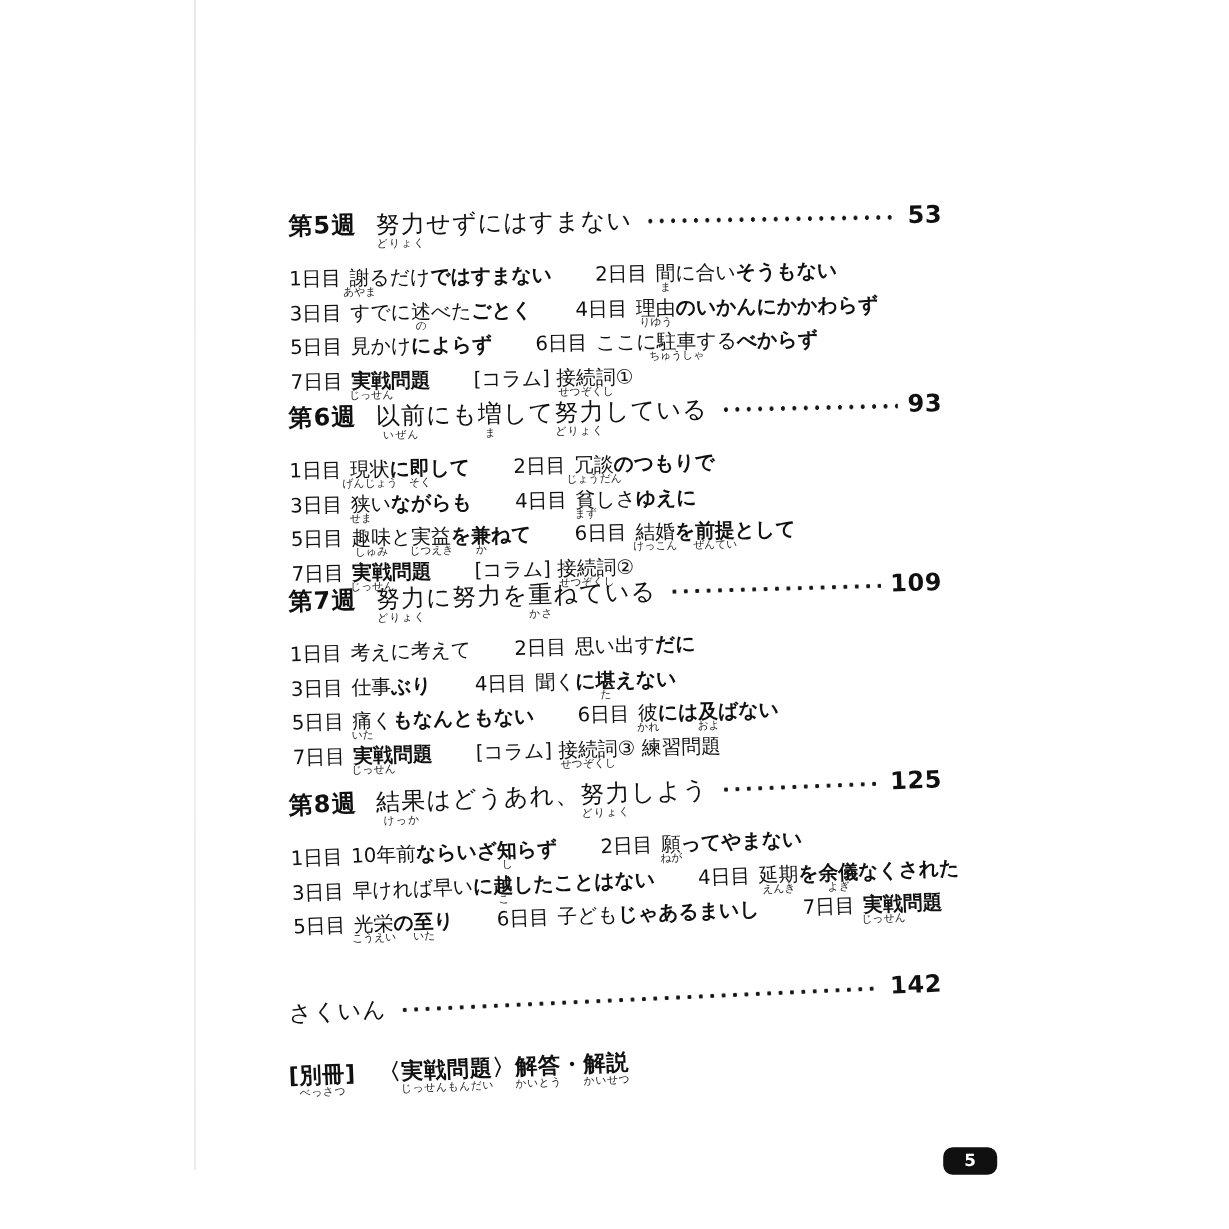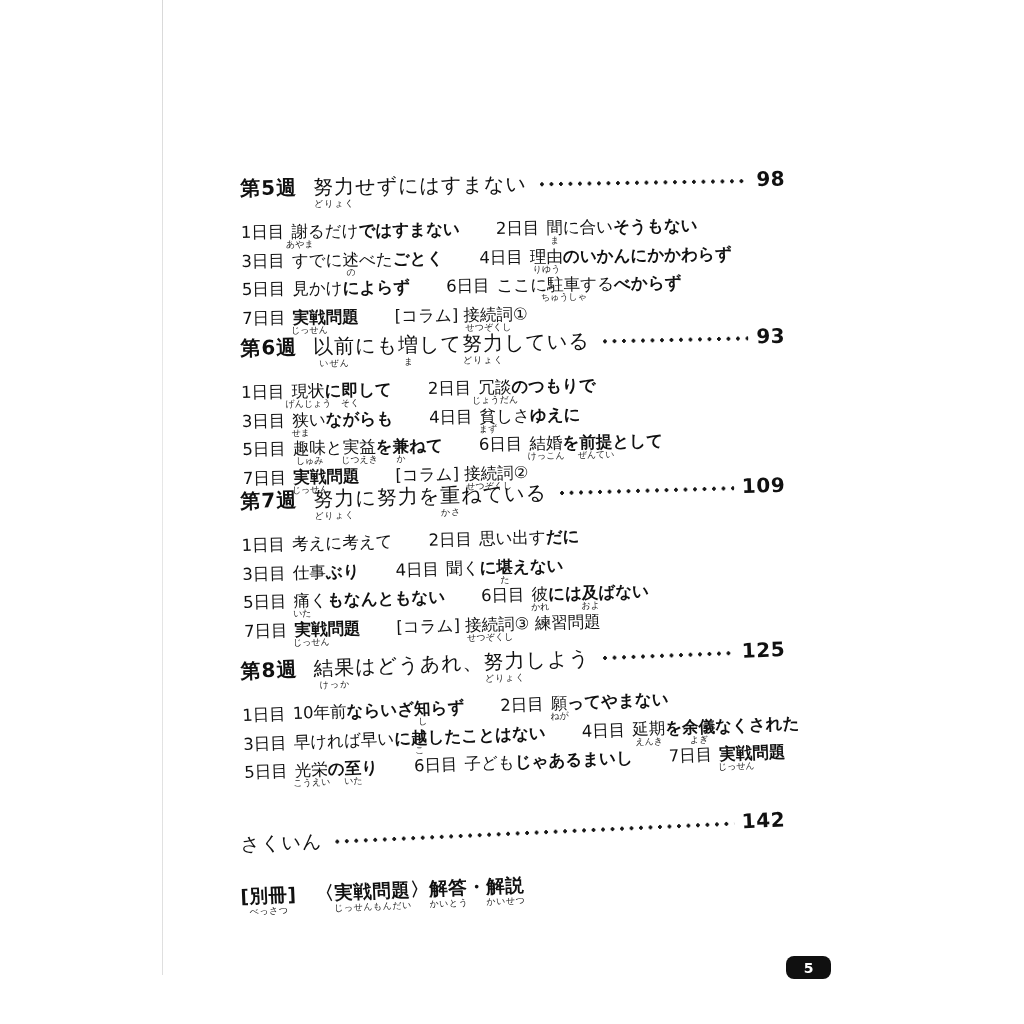--- a/index.html
+++ b/index.html
@@ -64,21 +64,21 @@
 <body>
 
 <div class="scan-edge"></div>
 
 <div class="toc">
     <div class="section">
       <div class="heading">
         <span class="week">第5週</span>
         <span class="title"><span class="seg rb"><span class="base">努力</span><span class="rt">どりょく</span></span><span class="seg">せずにはすまない</span></span>
         <span class="leader"></span>
-        <span class="pageref">98</span>
+        <span class="pageref">53</span>
       </div>
       <div class="row"><span class="item"><span class="day">1日目</span><span class="phrase"><span class="seg rb"><span class="base">謝</span><span class="rt">あやま</span></span><span class="seg">るだけ</span><span class="seg b">ではすまない</span></span></span><span class="item"><span class="day">2日目</span><span class="phrase"><span class="seg rb"><span class="base">間</span><span class="rt">ま</span></span><span class="seg">に合い</span><span class="seg b">そうもない</span></span></span></div>
       <div class="row"><span class="item"><span class="day">3日目</span><span class="phrase"><span class="seg">すでに</span><span class="seg rb"><span class="base">述</span><span class="rt">の</span></span><span class="seg">べた</span><span class="seg b">ごとく</span></span></span><span class="item"><span class="day">4日目</span><span class="phrase"><span class="seg rb"><span class="base">理由</span><span class="rt">りゆう</span></span><span class="seg b">のいかんにかかわらず</span></span></span></div>
       <div class="row"><span class="item"><span class="day">5日目</span><span class="phrase"><span class="seg">見かけ</span><span class="seg b">によらず</span></span></span><span class="item"><span class="day">6日目</span><span class="phrase"><span class="seg">ここに</span><span class="seg rb"><span class="base">駐車</span><span class="rt">ちゅうしゃ</span></span><span class="seg">する</span><span class="seg b">べからず</span></span></span></div>
       <div class="row"><span class="item"><span class="day">7日目</span><span class="phrase"><span class="seg b rb"><span class="base">実戦</span><span class="rt">じっせん</span></span><span class="seg b">問題</span></span></span><span class="item"><span class="phrase"><span class="seg">[コラム] </span><span class="seg rb"><span class="base">接続詞</span><span class="rt">せつぞくし</span></span><span class="seg">①</span></span></span></div>
     </div>
     <div class="section">
       <div class="heading">
         <span class="week">第6週</span>
         <span class="title"><span class="seg rb"><span class="base">以前</span><span class="rt">いぜん</span></span><span class="seg">にも</span><span class="seg rb"><span class="base">増</span><span class="rt">ま</span></span><span class="seg">して</span><span class="seg rb"><span class="base">努力</span><span class="rt">どりょく</span></span><span class="seg">している</span></span>

